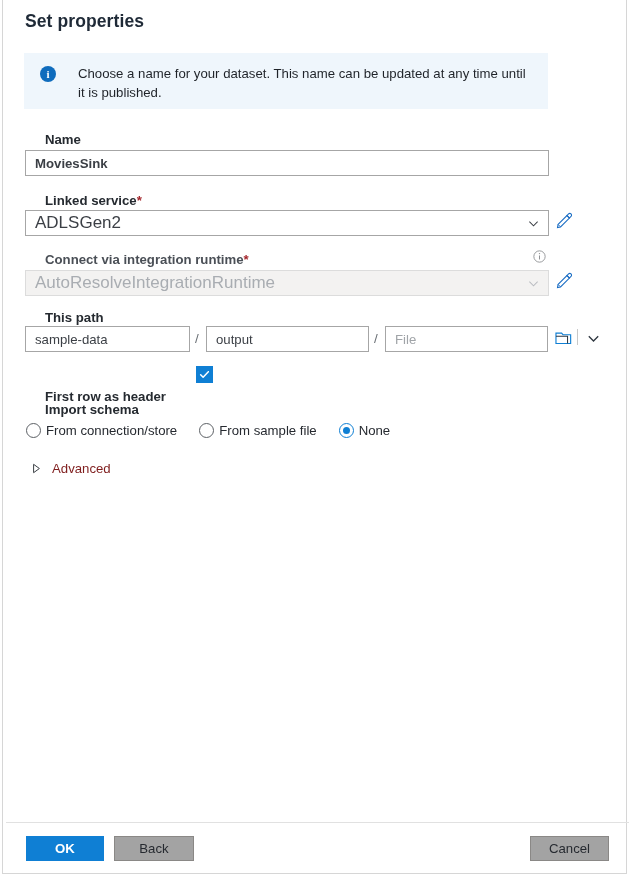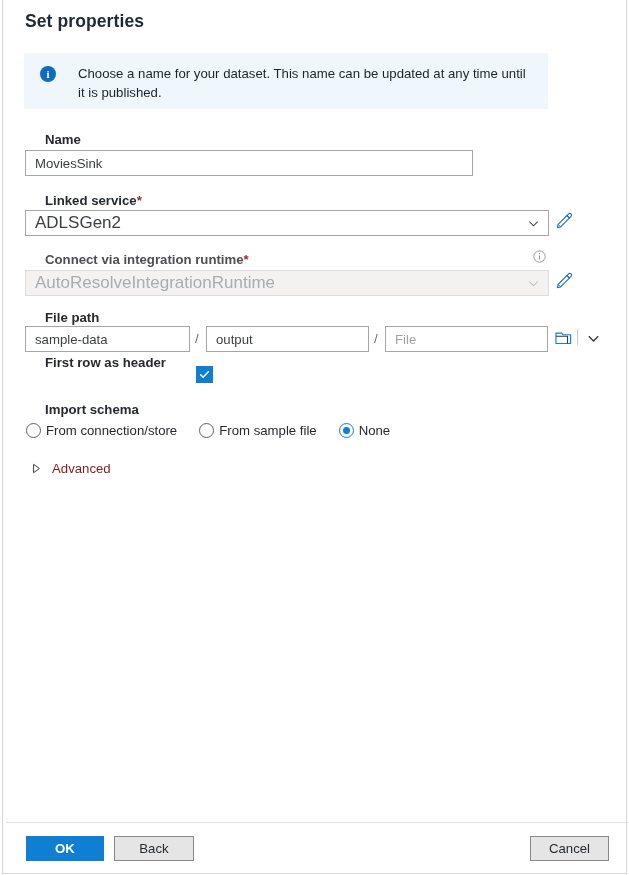--- a/index.html
+++ b/index.html
@@ -217,21 +217,21 @@
   .btn {
     position: absolute;
     box-sizing: border-box;
     height: 25px;
     font-size: 13.2px;
     font-family: "Liberation Sans", sans-serif;
     display: flex;
     align-items: center;
     justify-content: center;
     border: 1px solid #8a8886;
-    background: #e5e5e5;
+    background: #a3a3a3;
     color: #262a30;
   }
   .btn.primary {
     background: #0f7fd4;
     border-color: #0f7fd4;
     color: #ffffff;
     font-weight: 700;
   }
 </style>
 </head>
@@ -240,21 +240,21 @@
 <div class="panel">
 
   <div class="panel-title">Set properties</div>
 
   <div class="info-banner">
     <div class="info-icon">i</div>
     <div class="info-text">Choose a name for your dataset. This name can be updated at any time until it is published.</div>
   </div>
 
   <div class="field-label" style="left:22px; top:132px;">Name</div>
-  <div class="txtbox" style="left:22px; top:150px; width:448px;">
+  <div class="txtbox" style="left:22px; top:150px; width:524px;font-weight:bold;">
     <span>MoviesSink</span>
   </div>
 
   <div class="field-label" style="left:22px; top:193px;">
     <span>Linked service</span><span class="req">*</span>
   </div>
   <div class="combo" style="left:22px; top:210px; width:524px;">
     <span class="val">ADLSGen2</span>
     <svg class="chev" viewBox="0 0 12 12">
       <path d="M1.5 4 L6 8.5 L10.5 4" fill="none" stroke="#3b3f45" stroke-width="1.1"></path>
@@ -279,42 +279,42 @@
     <svg class="chev" viewBox="0 0 12 12">
       <path d="M1.5 4 L6 8.5 L10.5 4" fill="none" stroke="#b9bcc0" stroke-width="1.1"></path>
     </svg>
   </div>
   <svg class="pencil" style="left:553px; top:272px;" viewBox="0 0 18 18">
     <path d="M2.2 13.2 L11.6 3.8 L14.2 6.4 L4.8 15.8 L1.6 16.4 Z" fill="none" stroke="#1a6dc4" stroke-width="1.15"></path>
     <path d="M11.6 3.8 L13.3 2.1 A1.3 1.3 0 0 1 15.9 4.7 L14.2 6.4 Z" fill="none" stroke="#1a6dc4" stroke-width="1.15"></path>
     <path d="M2.2 13.2 L4.8 15.8" fill="none" stroke="#1a6dc4" stroke-width="1.05"></path>
   </svg>
 
-  <div class="field-label" style="left:22px; top:310px;">File path</div>
+  <div class="field-label" style="left:22px; top:310px;">This path</div>
   <div class="txtbox" style="left:22px; top:326px; width:165px;">
     <span>sample-data</span>
   </div>
   <div class="slash" style="left:192px; top:331px;">/</div>
   <div class="txtbox" style="left:203px; top:326px; width:163px;">
     <span>output</span>
   </div>
   <div class="slash" style="left:371px; top:331px;">/</div>
   <div class="txtbox placeholder" style="left:382px; top:326px; width:163px;">
     <span>File</span>
   </div>
   <svg class="folder-icon" style="left:552px; top:330px;" viewBox="0 0 18 17">
     <path d="M1 3.3 L7 3.3 L8.4 5 L16.6 5 L16.6 14.4 L1 14.4 Z" fill="none" stroke="#0f7fd4" stroke-width="1.2"></path>
     <path d="M1 6.6 L13.3 6.6 L13.3 14.4" fill="none" stroke="#2f3740" stroke-width="1.1"></path>
   </svg>
   <div class="vdiv" style="left:574px; top:329px; height:16px;"></div>
   <svg class="chev-std" style="left:584px; top:332px;" viewBox="0 0 13 13">
     <path d="M1.8 4.2 L6.5 9 L11.2 4.2" fill="none" stroke="#2f3740" stroke-width="1.3"></path>
   </svg>
 
-  <div class="field-label" style="left:22px; top:355px;">First row as header</div>
+  <div class="field-label" style="left:22px; top:389px;">First row as header</div>
   <div class="checkbox" style="left:193px; top:366px;">
     <svg width="11" height="11" viewBox="0 0 12 12">
       <path d="M1.8 6.2 L4.5 9 L10.2 2.9" fill="none" stroke="#ffffff" stroke-width="1.6" stroke-linecap="round" stroke-linejoin="round"></path>
     </svg>
   </div>
 
   <div class="field-label" style="left:22px; top:402px;">Import schema</div>
   <div class="radio-group" style="left:23px; top:423px;">
     <div class="radio-item">
       <span class="radio-ring"></span>

